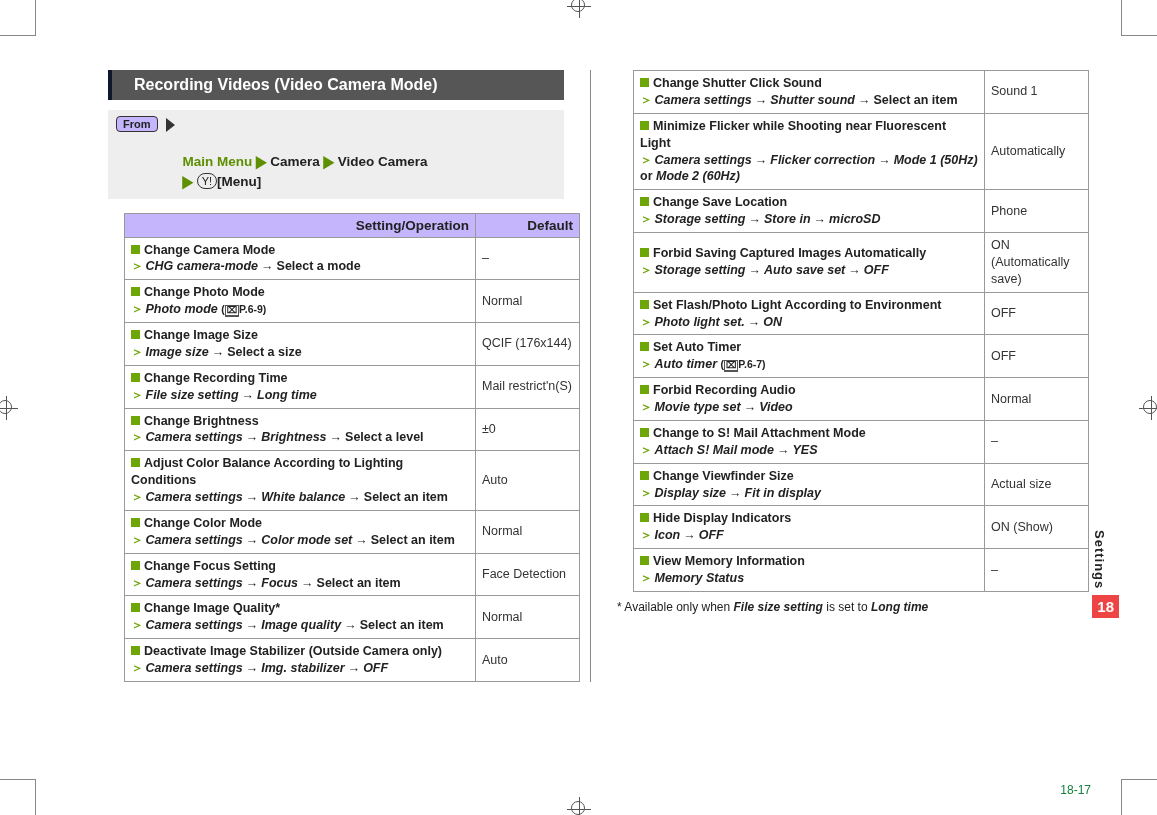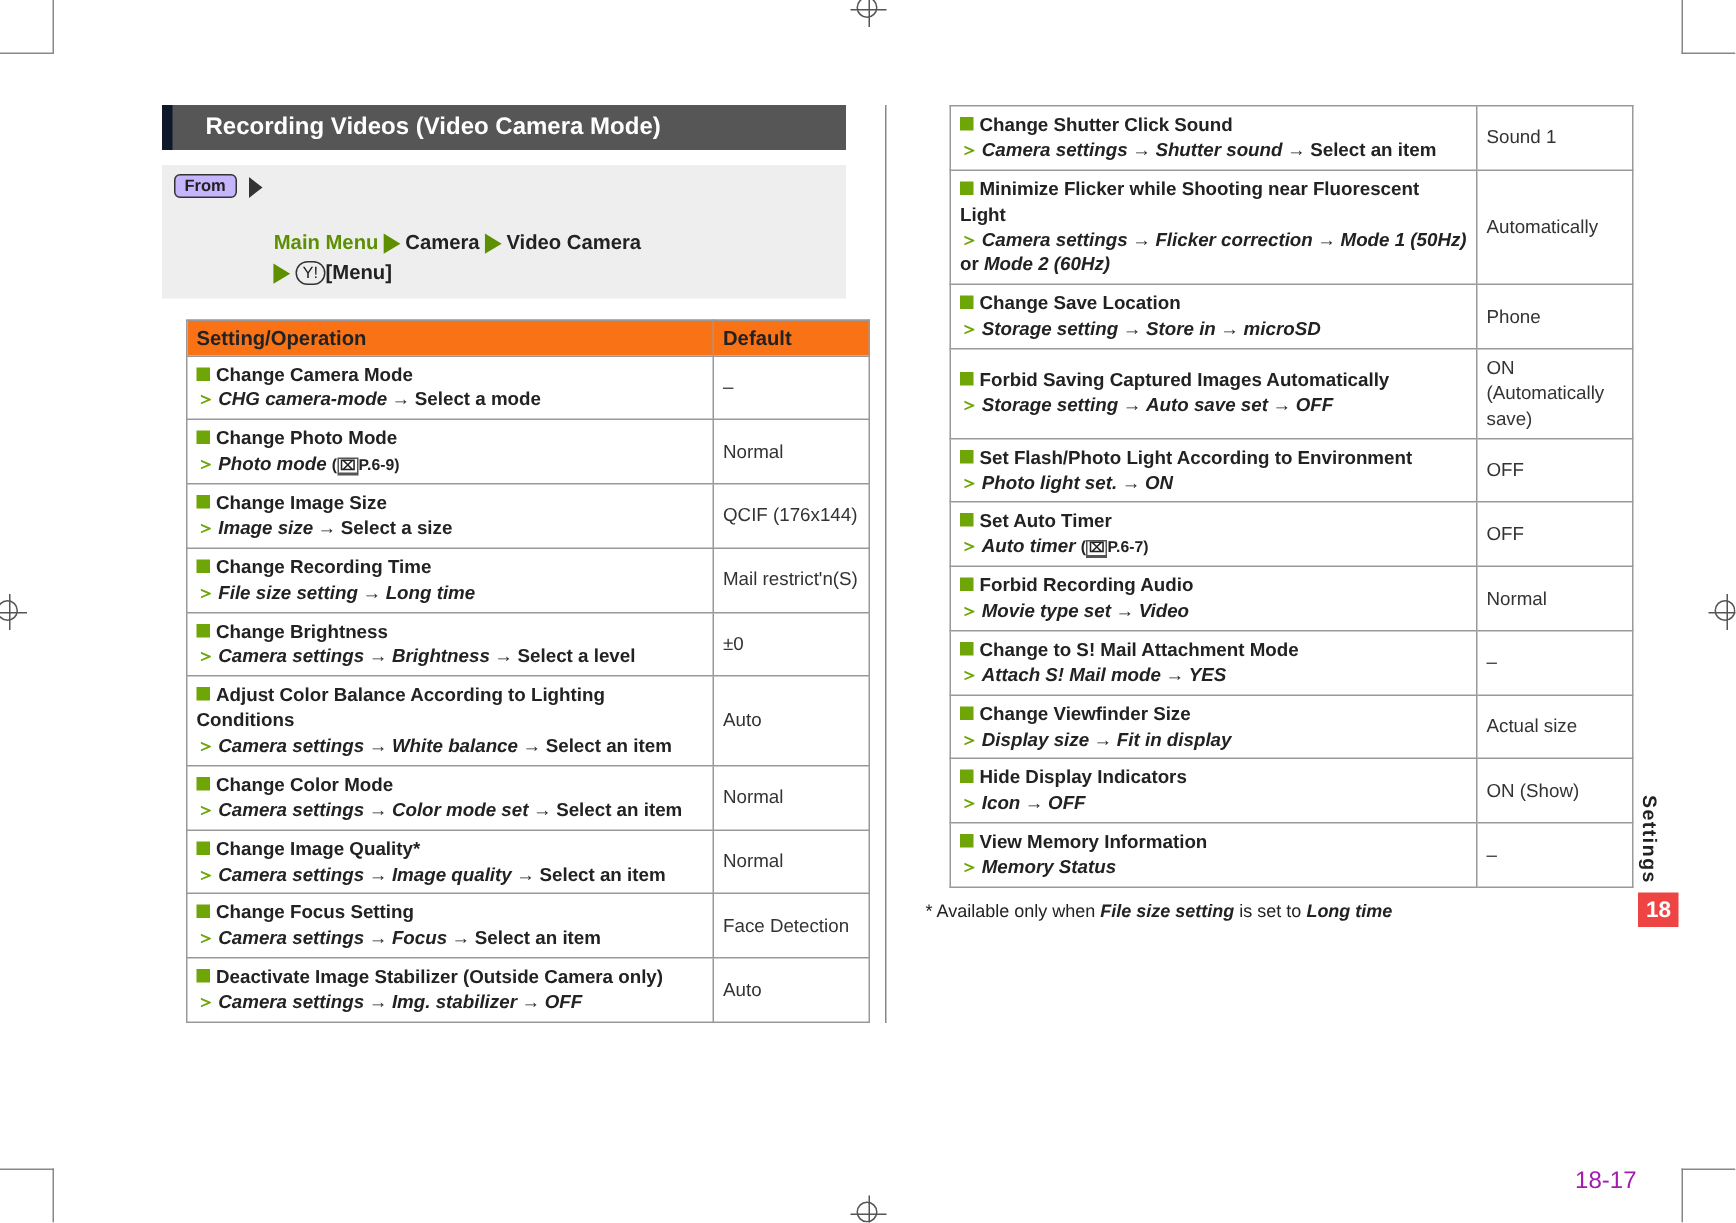--- a/index.html
+++ b/index.html
@@ -38,21 +38,21 @@
   }
   .col { flex: 1 1 0; }
   .divider { width: 1px; background: #888; }
 
   .title-bar {
     background: #565656;
     color: #fff;
     padding: 6px 10px 6px 22px;
     font-weight: bold;
     font-size: 16px;
-    border-left: 7px solid #0f172a;
+    border-left: 4px solid #0f172a;
     margin-bottom: 10px;
   }
 
   .from-row {
     display: flex;
     align-items: flex-start;
     gap: 8px;
     margin-bottom: 14px;
     background: #eee;
     padding: 6px 8px;
@@ -82,24 +82,24 @@
     padding: 0 4px; font-size: 11px; line-height: 14px; vertical-align: 1px;
     font-weight: normal; min-width: 20px; text-align: center;
   }
 
   table.settings {
     border-collapse: collapse;
     width: 100%;
     margin-left: 16px;
   }
   table.settings th {
-    background: #f97316;
+    background: #c4b5fd;
     border: 1px solid #999;
     padding: 4px 6px;
-    text-align: left;
+    text-align: right;
     font-weight: bold;
     font-size: 13.5px;
   }
   table.settings td {
     border: 1px solid #999;
     padding: 4px 6px;
     vertical-align: middle;
     font-size: 12.5px;
     line-height: 1.35;
   }
@@ -142,22 +142,22 @@
     background: #ef4444; color: #fff;
     font-weight: bold;
     padding: 3px 5px;
     margin-top: 6px;
     font-size: 15px;
   }
   .page-num {
     position: absolute;
     right: 66px;
     bottom: 18px;
-    font-size: 16px;
-    color: #a21caf;
+    font-size: 12px;
+    color: #15803d;
     text-align: center;
   }
 </style>
 </head>
 <body>
 
 <div class="crop-tl"></div>
 <div class="crop-tr"></div>
 <div class="crop-bl"></div>
 <div class="crop-br"></div>
@@ -245,31 +245,31 @@
           </tr>
           <tr>
             <td>
               <div><span class="bullet"></span><span class="heading">Change Color Mode</span></div>
               <div><span class="chev">＞</span><span class="path-em">Camera settings</span><span class="arrow">→</span><span class="path-em">Color mode set</span><span class="arrow">→</span><span class="plain">Select an item</span></div>
             </td>
             <td class="def">Normal</td>
           </tr>
           <tr>
             <td>
+              <div><span class="bullet"></span><span class="heading">Change Focus Setting</span></div>
+              <div><span class="chev">＞</span><span class="path-em">Camera settings</span><span class="arrow">→</span><span class="path-em">Focus</span><span class="arrow">→</span><span class="plain">Select an item</span></div>
+            </td>
+            <td class="def">Face Detection</td>
+          </tr>
+          <tr>
+            <td>
               <div><span class="bullet"></span><span class="heading">Change Image Quality*</span></div>
               <div><span class="chev">＞</span><span class="path-em">Camera settings</span><span class="arrow">→</span><span class="path-em">Image quality</span><span class="arrow">→</span><span class="plain">Select an item</span></div>
             </td>
             <td class="def">Normal</td>
-          </tr>
-          <tr>
-            <td>
-              <div><span class="bullet"></span><span class="heading">Change Focus Setting</span></div>
-              <div><span class="chev">＞</span><span class="path-em">Camera settings</span><span class="arrow">→</span><span class="path-em">Focus</span><span class="arrow">→</span><span class="plain">Select an item</span></div>
-            </td>
-            <td class="def">Face Detection</td>
           </tr>
           <tr>
             <td>
               <div><span class="bullet"></span><span class="heading">Deactivate Image Stabilizer (Outside Camera only)</span></div>
               <div><span class="chev">＞</span><span class="path-em">Camera settings</span><span class="arrow">→</span><span class="path-em">Img. stabilizer</span><span class="arrow">→</span><span class="path-em">OFF</span></div>
             </td>
             <td class="def">Auto</td>
           </tr>
         </tbody>
     </table>

